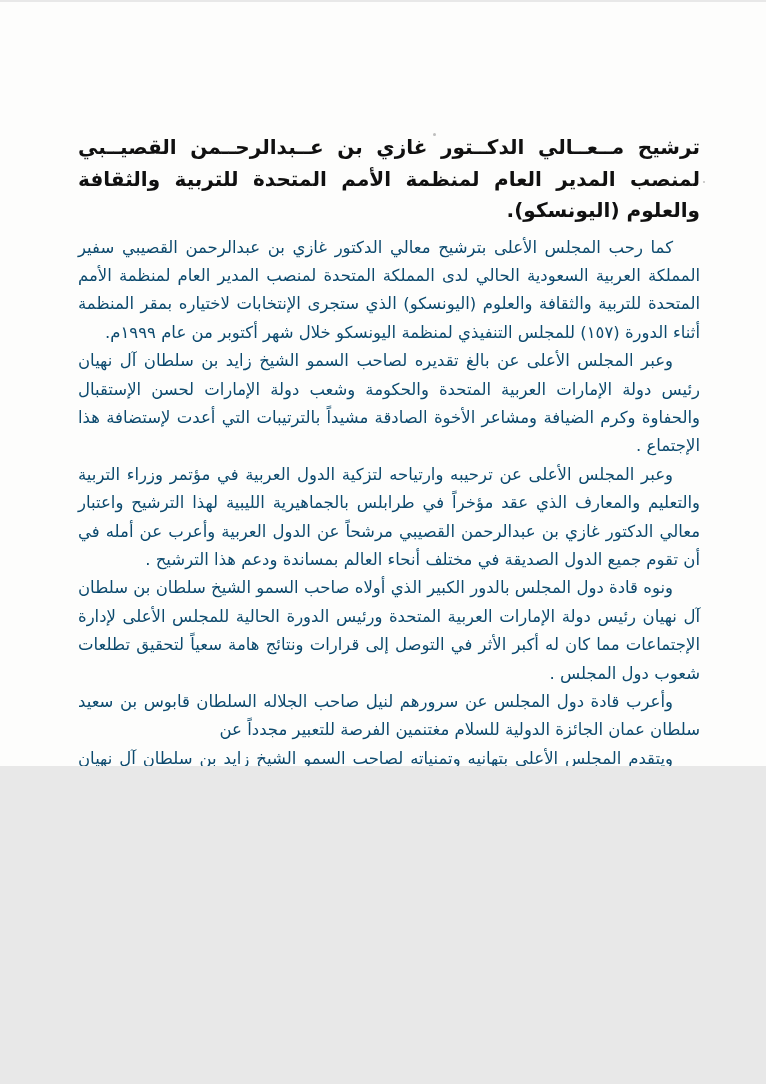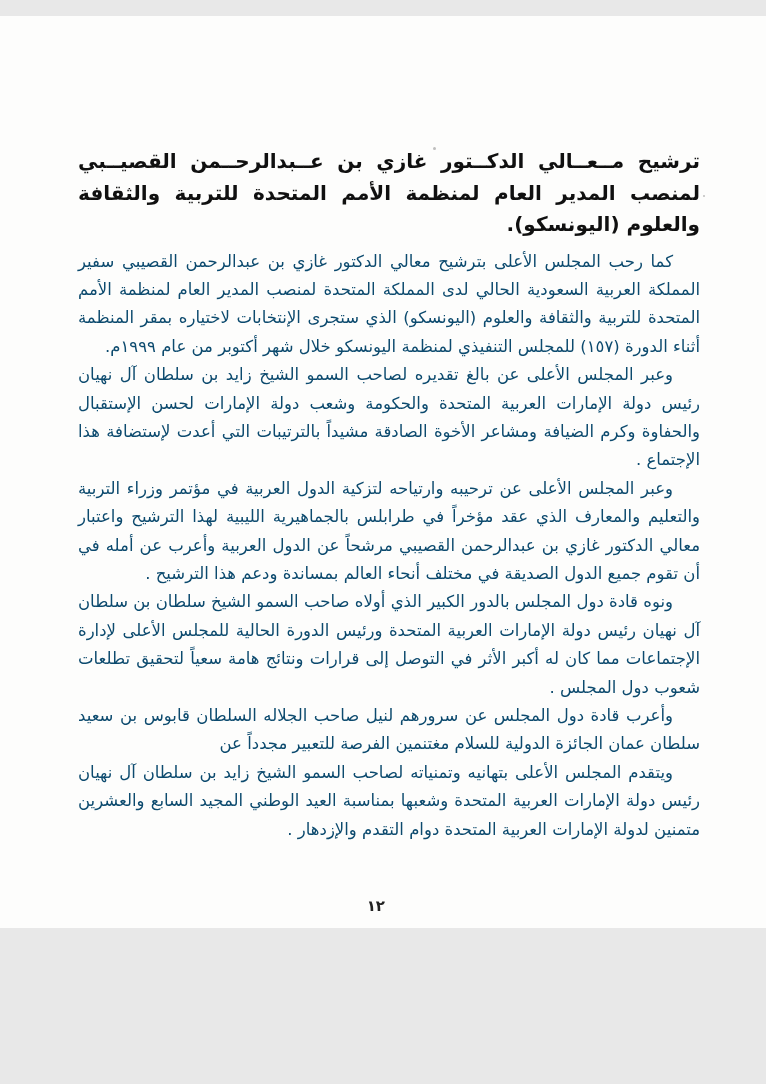--- a/index.html
+++ b/index.html
@@ -3,22 +3,22 @@
 <meta charset="utf-8">
 <style>
   html, body {
     margin: 0;
     padding: 0;
     background: #e8e8e8;
   }
   .page {
     position: relative;
     width: 766px;
-    height: 912px;
-    margin: 16px auto;
+    height: 764px;
+    margin: 2px auto;
     background: #fdfdfc;
     overflow: hidden;
     font-family: "DejaVu Sans", sans-serif;
     color: #151515;
     direction: rtl;
   }
   .content {
     position: absolute;
     top: 130px;
     right: 66px;

